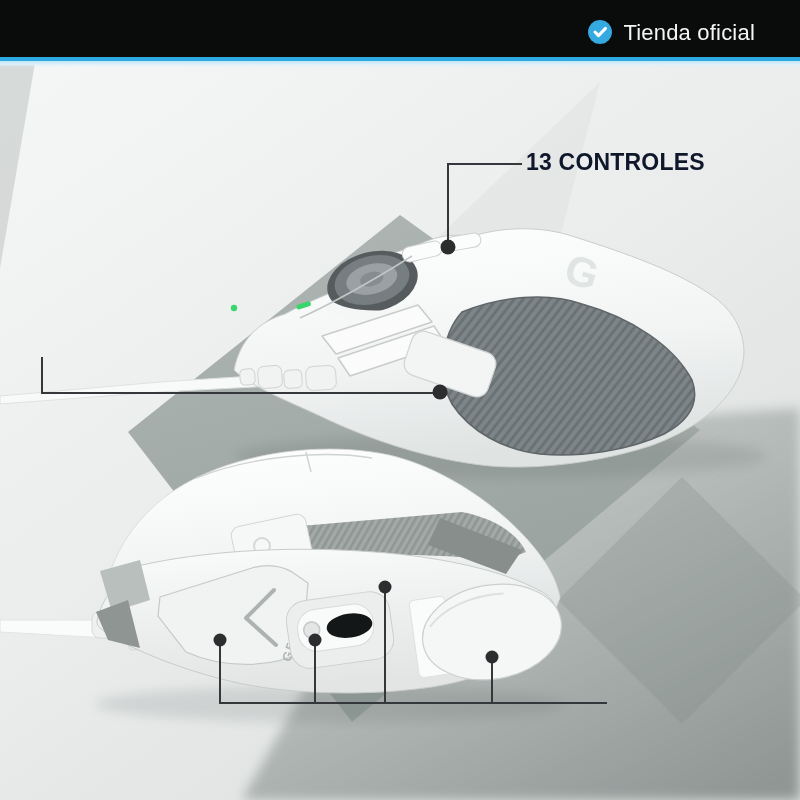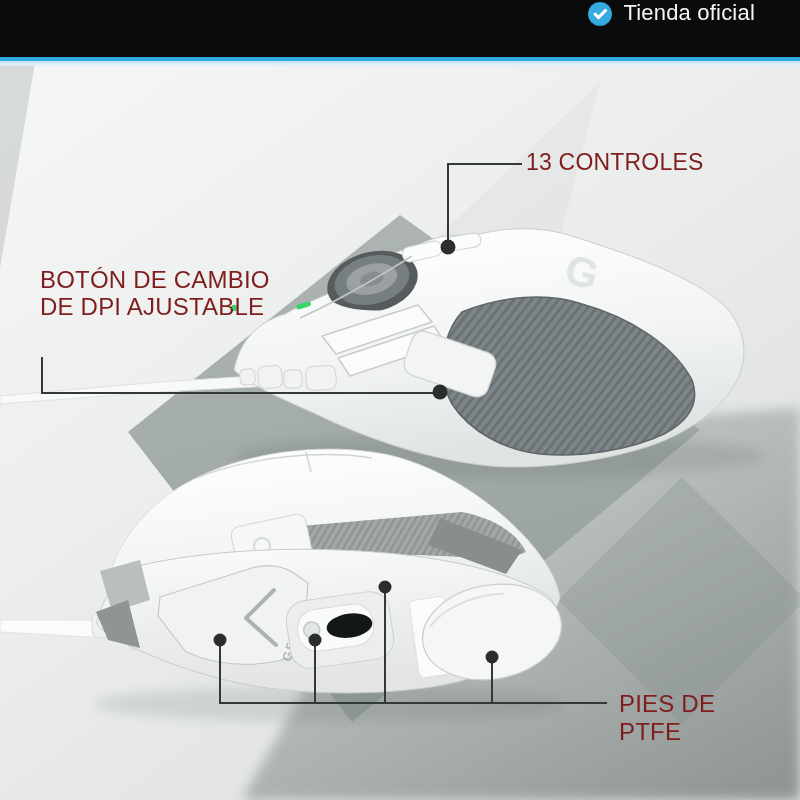--- a/index.html
+++ b/index.html
@@ -6,26 +6,26 @@
   .stage{position:relative;width:800px;height:800px;overflow:hidden;
          font-family:"Liberation Sans",sans-serif;background:#eef0f0;}
   .stage svg.scene{position:absolute;left:0;top:0;}
   
   .header{position:absolute;left:0;top:0;width:800px;height:57px;background:#0a0b0b;z-index:30;}
   .logo-box{position:absolute;left:33px;top:0;width:130px;height:57px;background:#17191b;
             display:flex;align-items:center;justify-content:center;gap:5px;}
   .logo-word{color:#2fa4da;font-size:21px;font-weight:700;letter-spacing:.2px;}
   .logo-g{color:#2fa4da;font-size:27px;font-weight:800;line-height:1;position:relative;top:-1px;}
   .logo-tm{color:#2c7fae;font-size:7px;align-self:flex-end;margin-left:-3px;margin-bottom:10px;}
-  .badge{position:absolute;right:45px;top:0;height:46px;display:flex;align-items:flex-start;gap:9px;z-index:31;}
+  .badge{position:absolute;right:45px;top:0;height:46px;display:flex;align-items:flex-end;gap:9px;z-index:31;}
   .badge-label{color:#f4f6f6;font-size:22px;font-weight:400;letter-spacing:.2px;}
   .blue-strip{position:absolute;left:0;top:57px;width:800px;height:10px;z-index:29;
       background:linear-gradient(180deg,#2fa9e1 0%,#2fa9e1 40%,#bfe4f5 40%,#ddf1fa 72%,rgba(255,255,255,0) 100%);}
   
-  .callout{position:absolute;color:#7f1d1d;font-weight:400;z-index:20;letter-spacing:.2px;}
+  .callout{position:absolute;color:#0f172a;font-weight:700;z-index:20;letter-spacing:.2px;}
   .callout div{white-space:nowrap;}
   .co-controls{left:526px;top:149px;font-size:23px;line-height:26px;}
   .co-dpi{left:40px;top:266px;font-size:24px;line-height:27px;}
   .co-ptfe{left:619px;top:690px;font-size:24px;line-height:28px;}
 </style>
 </head>
 <body>
 
 <div class="stage">
 
@@ -228,22 +228,14 @@
       </g>
       <path d="M-5 0 L-1.5 3.6 L5.5 -3.6" stroke="#ffffff" stroke-width="3" fill="none" stroke-linecap="round" stroke-linejoin="round"></path>
     </svg>
     <span class="badge-label">Tienda oficial</span>
   </div>
   <div class="blue-strip"></div>
 
   <div class="callout co-controls">
     <div>13 CONTROLES</div>
   </div>
-  <div class="callout co-dpi">
-    <div>BOTÓN DE CAMBIO</div>
-    <div>DE DPI AJUSTABLE</div>
-  </div>
-  <div class="callout co-ptfe">
-    <div>PIES DE</div>
-    <div>PTFE</div>
-  </div>
 
 </div>
 
 </body></html>

